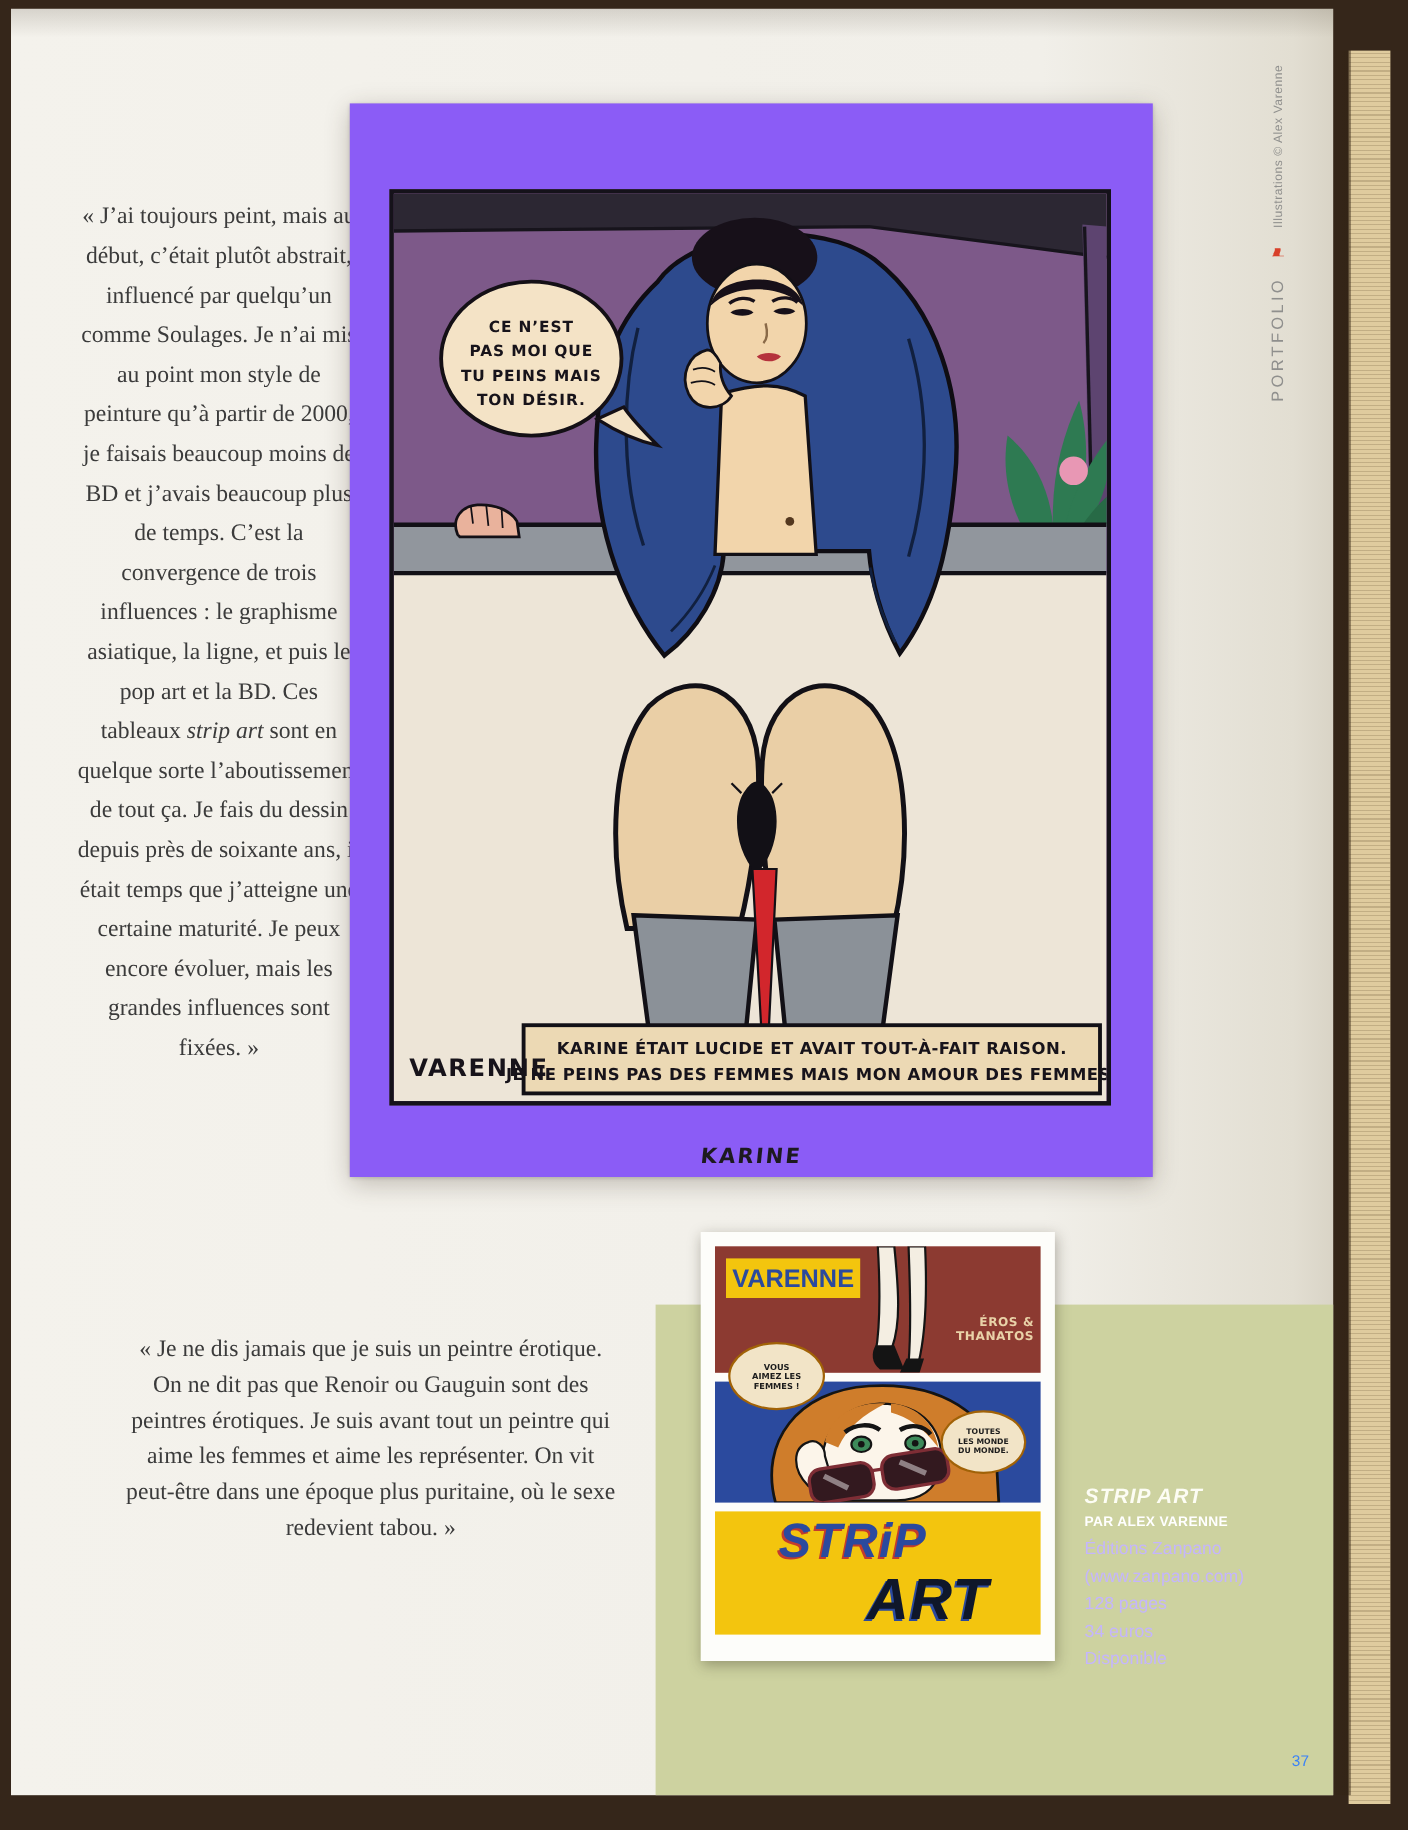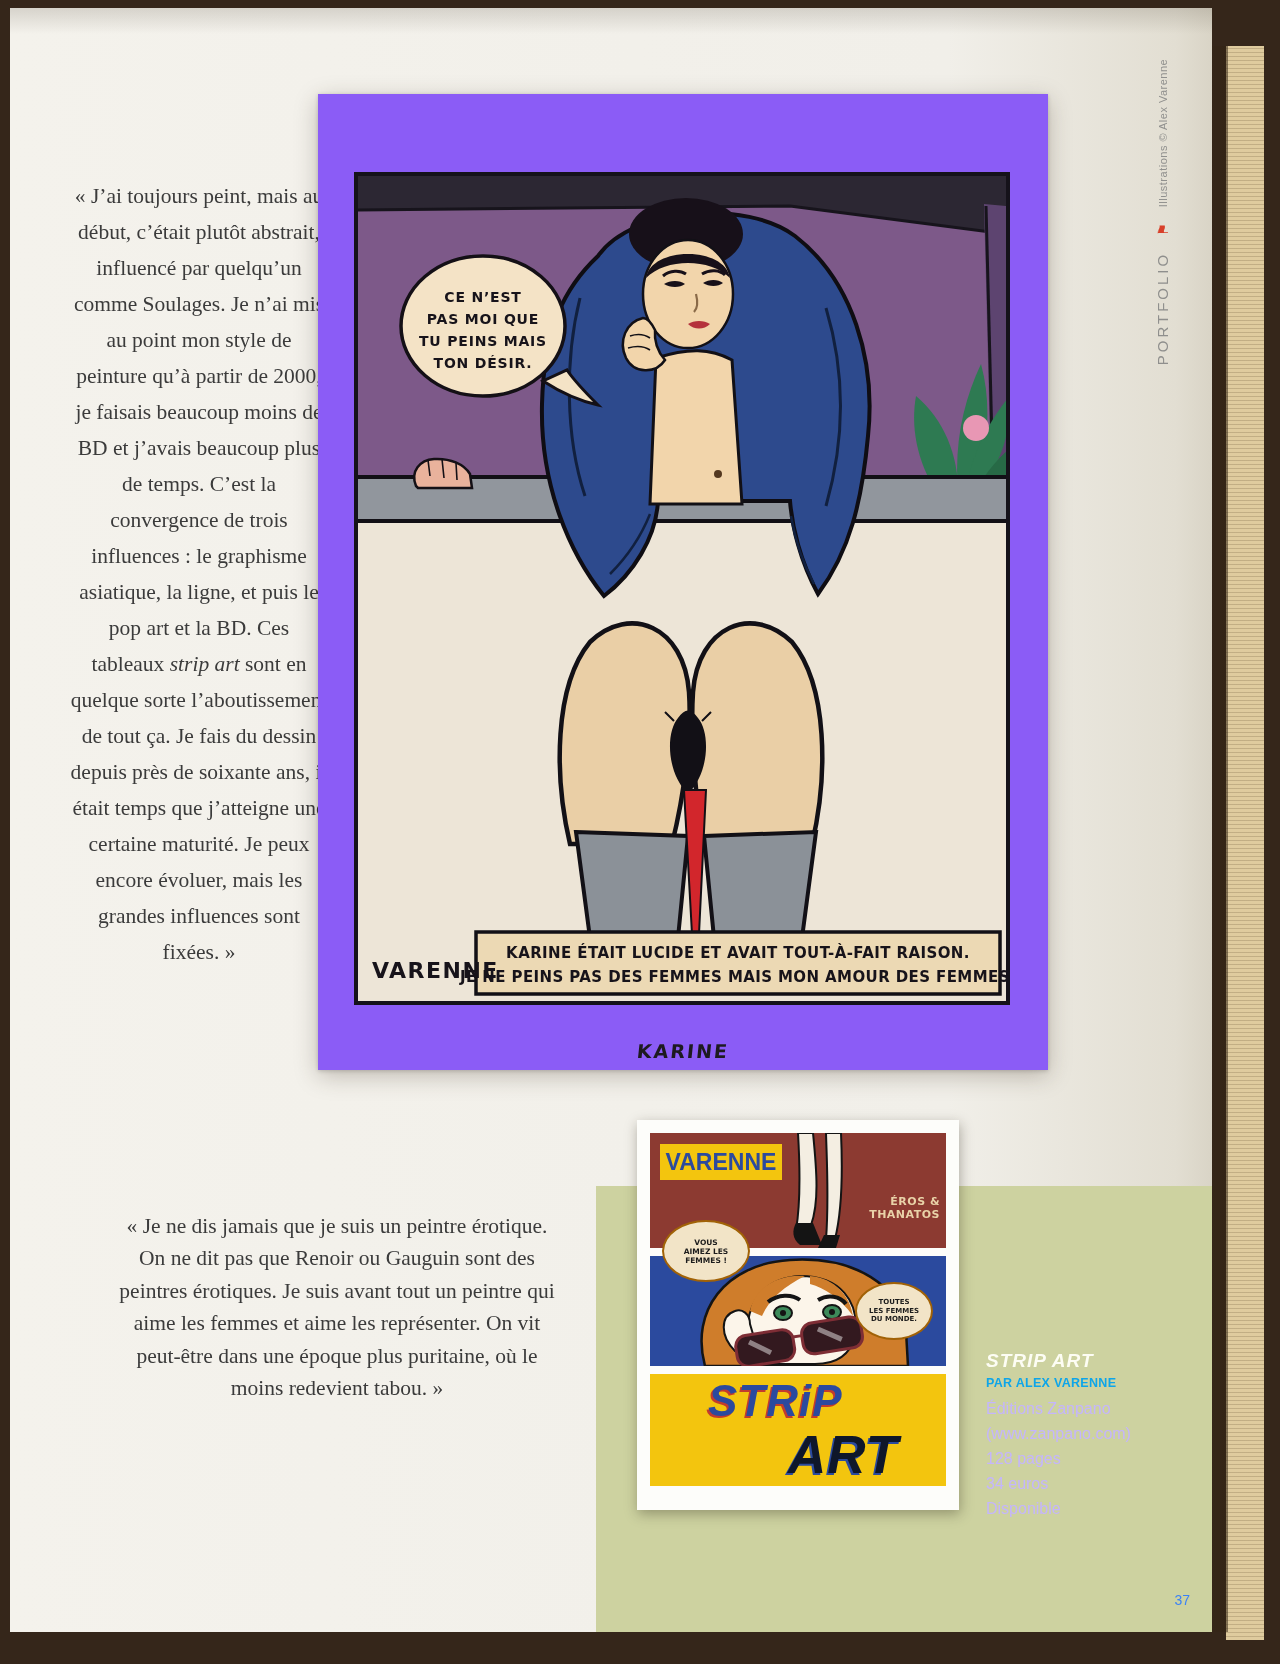--- a/index.html
+++ b/index.html
@@ -62,21 +62,21 @@
   .bubble1{left:25px;top:100px;width:84px;height:58px;font-size:7.5px;line-height:9px;}
   .bubble2{left:218px;top:162px;width:74px;height:54px;font-size:7px;line-height:8.5px;}
   .strip-word{position:absolute;left:58px;top:2px;font-size:44px;font-weight:900;font-style:italic;
     color:#2b4a9e;text-shadow:-2px 2px 0 #c23b2e;letter-spacing:1px;}
   .art-word{position:absolute;left:138px;top:50px;font-size:53px;font-weight:900;font-style:italic;
     color:#0f172a;text-shadow:-2px 2px 0 #2b4a9e;letter-spacing:1px;}
   
   .book-info{position:absolute;left:986px;top:1350px;width:210px;}
   .bi-title{font-size:19px;font-weight:900;font-style:italic;color:#fdfdf4;
     letter-spacing:1px;margin-bottom:4px;}
-  .bi-byline{font-size:12.5px;font-weight:900;color:#0ea5e9;letter-spacing:.3px;margin-bottom:6px;}
+  .bi-byline{font-size:12.5px;font-weight:900;color:#ffffff;letter-spacing:.3px;margin-bottom:6px;}
   .bi-line{font-size:16px;color:#c4b5fd;line-height:25px;}
   .page-number{position:absolute;left:1150px;top:1592px;width:40px;text-align:right;
     font-size:14px;color:#3b82f6;}
 </style>
 </head>
 <body>
 
 <div id="stage">
 
   <div class="pages-edge"></div>
@@ -167,21 +167,21 @@
   </div>
 
   <div class="side-strip">
     <span class="portfolio">PORTFOLIO</span>
     <span class="flag">⚑</span>
     <span class="credit">Illustrations © Alex Varenne</span>
   </div>
 
   <div class="green-panel"></div>
 
-  <p class="quote2">« Je ne dis jamais que je suis un peintre érotique. On ne dit pas que Renoir ou Gauguin sont des peintres érotiques. Je suis avant tout un peintre qui aime les femmes et aime les représenter. On vit peut-être dans une époque plus puritaine, où le moins redevient tabou. »</p>
+  <p class="quote2">« Je ne dis jamais que je suis un peintre érotique. On ne dit pas que Renoir ou Gauguin sont des peintres érotiques. Je suis avant tout un peintre qui aime les femmes et aime les représenter. On vit peut-être dans une époque plus puritaine, où le sexe redevient tabou. »</p>
 
   <div class="cover-card">
     <div class="panel panel1">
       <svg width="296" height="115" viewBox="0 0 296 115">
         <path d="M148,0 L163,0 C167,40 169,70 161,92 C157,100 150,103 146,97 C151,68 150,34 148,0 Z" fill="#f4eee2" stroke="#141414" stroke-width="2"></path>
         <path d="M146,90 L163,90 L172,112 L150,112 C142,106 142,97 146,90 Z" fill="#141414"></path>
         <path d="M176,0 L191,0 C193,45 191,82 185,106 L176,106 C179,68 177,34 176,0 Z" fill="#f4eee2" stroke="#141414" stroke-width="2"></path>
         <path d="M174,102 L190,102 L186,115 L168,115 Z" fill="#141414"></path>
       </svg>
       <div class="varenne-box">VARENNE</div>
@@ -217,21 +217,21 @@
     <div class="bubble bubble1">
       <div>
         <div>VOUS</div>
         <div>AIMEZ LES</div>
         <div>FEMMES !</div>
       </div>
     </div>
     <div class="bubble bubble2">
       <div>
         <div>TOUTES</div>
-        <div>LES FEMMES</div>
+        <div>LES MONDE</div>
         <div>DU MONDE.</div>
       </div>
     </div>
   </div>
 
   <div class="book-info">
     <div class="bi-title">STRIP ART</div>
     <div class="bi-byline">PAR ALEX VARENNE</div>
     <div class="bi-line">Éditions Zanpano</div>
     <div class="bi-line">(www.zanpano.com)</div>

